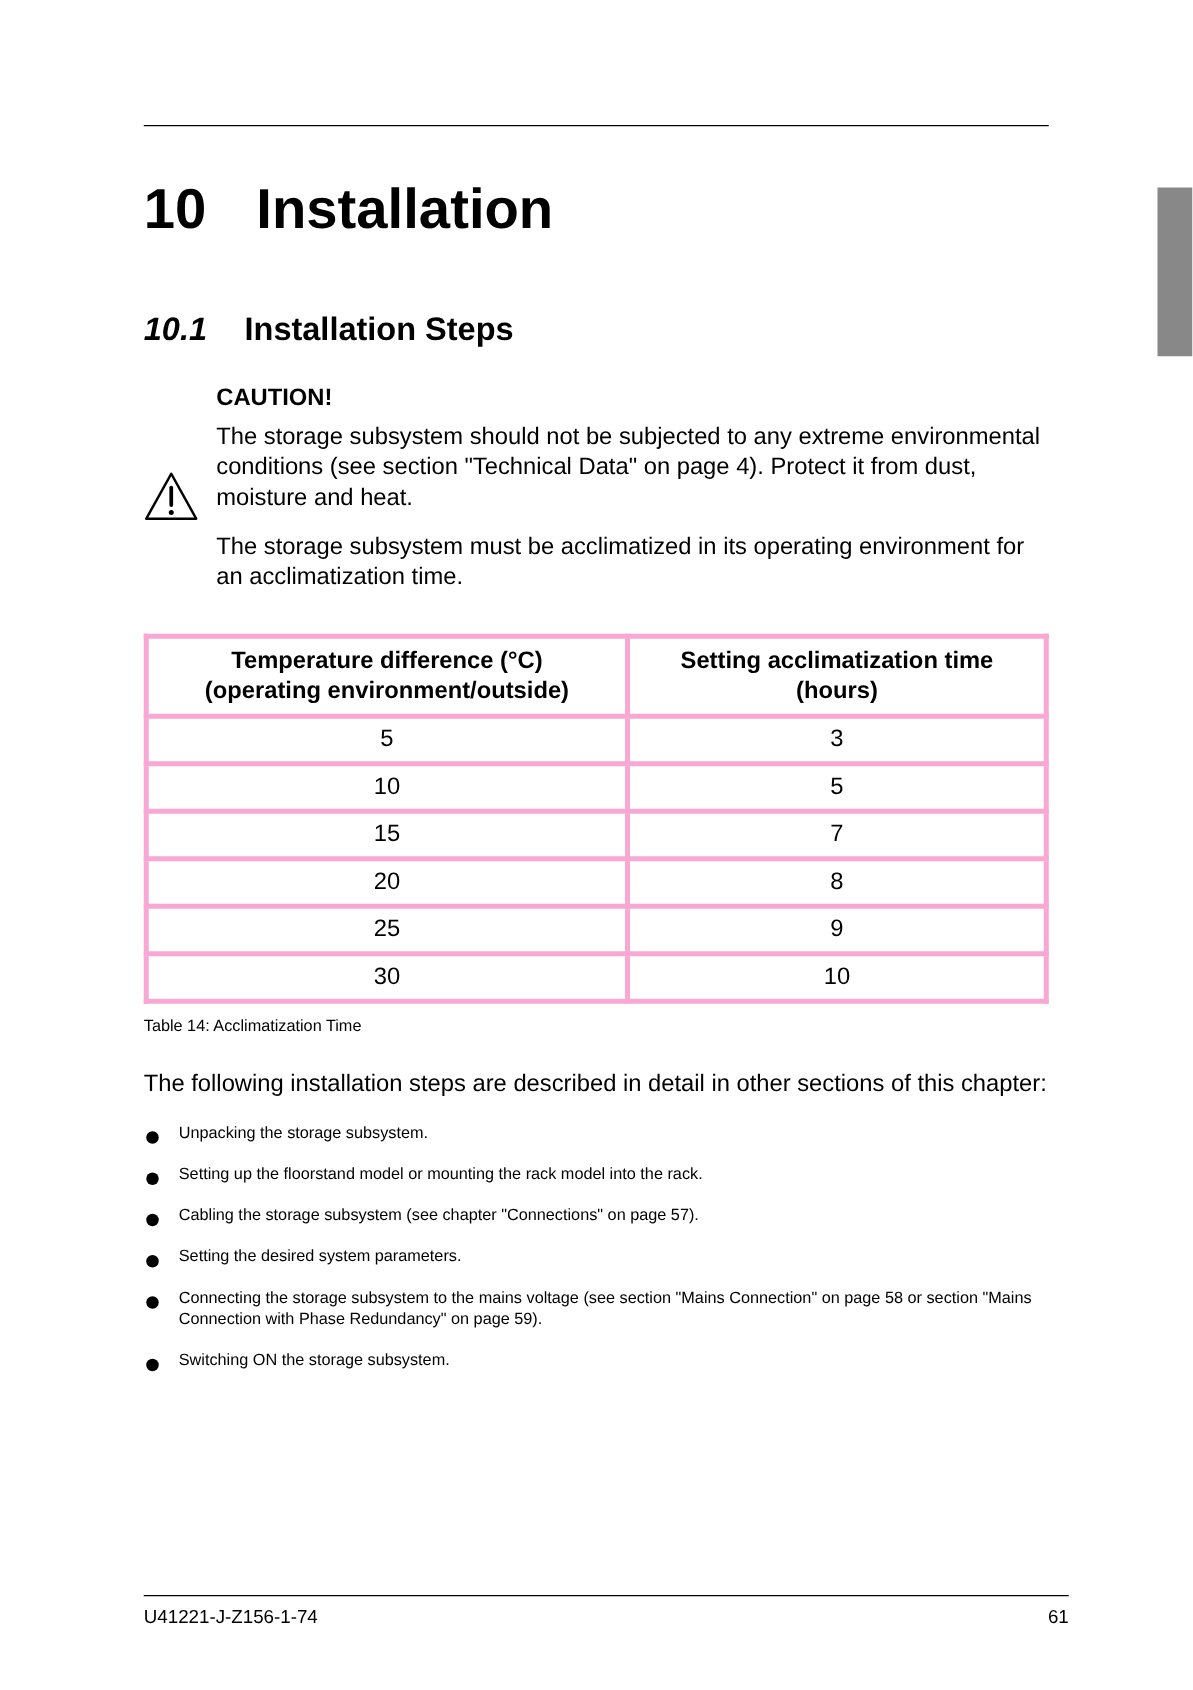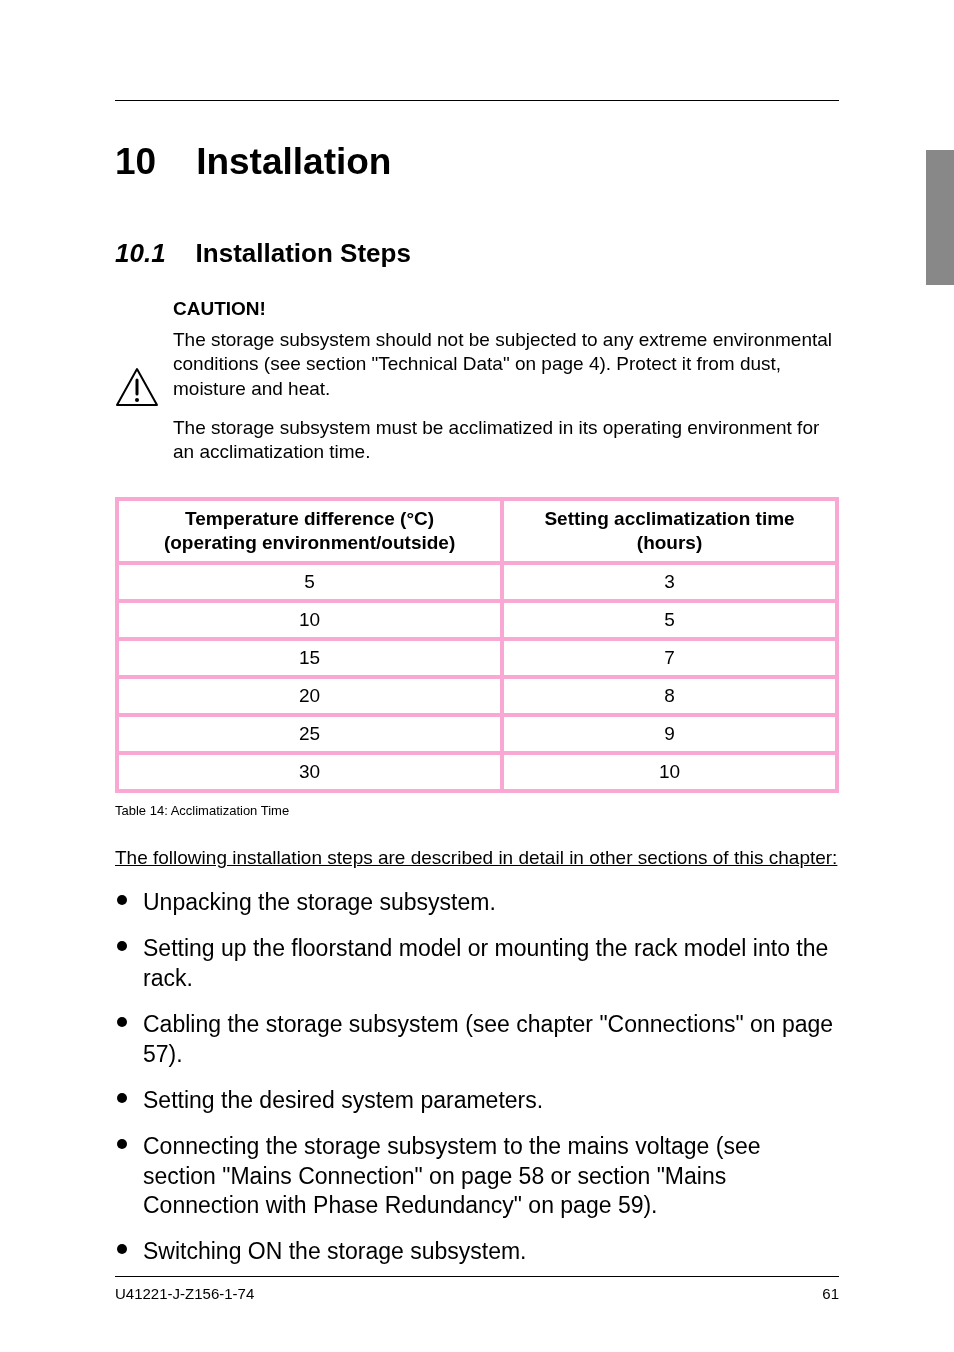--- a/index.html
+++ b/index.html
@@ -22,21 +22,21 @@
       top: 150px;
       width: 28px;
       height: 135px;
       background: #888;
     }
     .hairline-top {
       border-top: 1px solid #000;
       margin-bottom: 40px;
     }
     h1 {
-      font-size: 37px;
+      font-size: 45px;
       font-weight: bold;
       margin-bottom: 55px;
     }
     h1 .chap-num {
       display: inline-block;
       margin-right: 40px;
     }
     h2 {
       font-size: 26px;
       font-weight: bold;
@@ -88,26 +88,25 @@
       line-height: 1.25;
     }
     .table-caption {
       font-size: 13px;
       margin-bottom: 28px;
     }
     .intro-steps {
       font-size: 19px;
       line-height: 1.3;
       margin-bottom: 18px;
-      text-decoration: underline;
     }
     ul.steps {
       list-style: none;
       padding-left: 0;
-      font-size: 23px;
+      font-size: 13px;
       line-height: 1.3;
     }
     ul.steps li {
       position: relative;
       padding-left: 28px;
       margin-bottom: 16px;
     }
     ul.steps li::before {
       content: "";
       position: absolute;
@@ -115,21 +114,21 @@
       top: 7px;
       width: 10px;
       height: 10px;
       background: #000;
       border-radius: 50%;
     }
     .footer {
       position: absolute;
       bottom: 50px;
       left: 115px;
-      right: 115px;
+      right: 99px;
       border-top: 1px solid #000;
       padding-top: 8px;
       font-size: 15px;
       display: flex;
       justify-content: space-between;
       margin-top: 22px;
     }
   </style>
 </head>
 <body>

